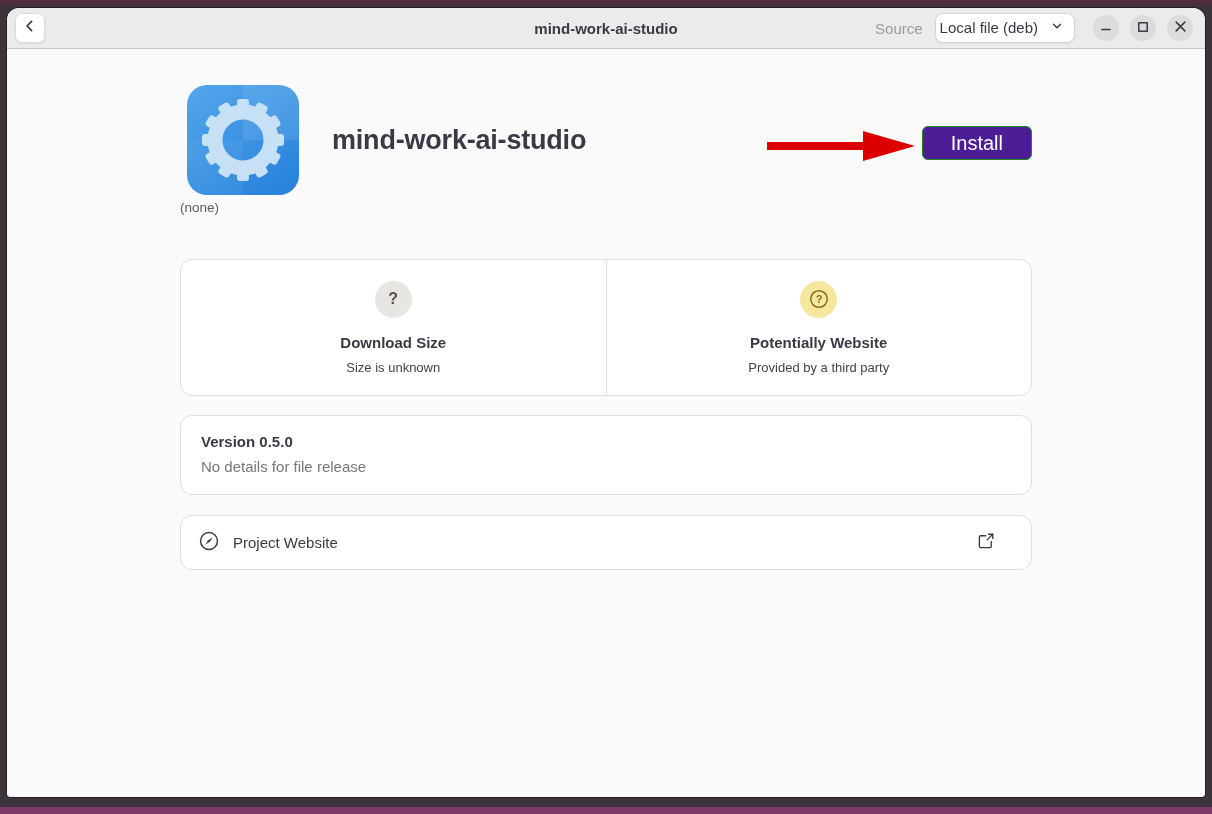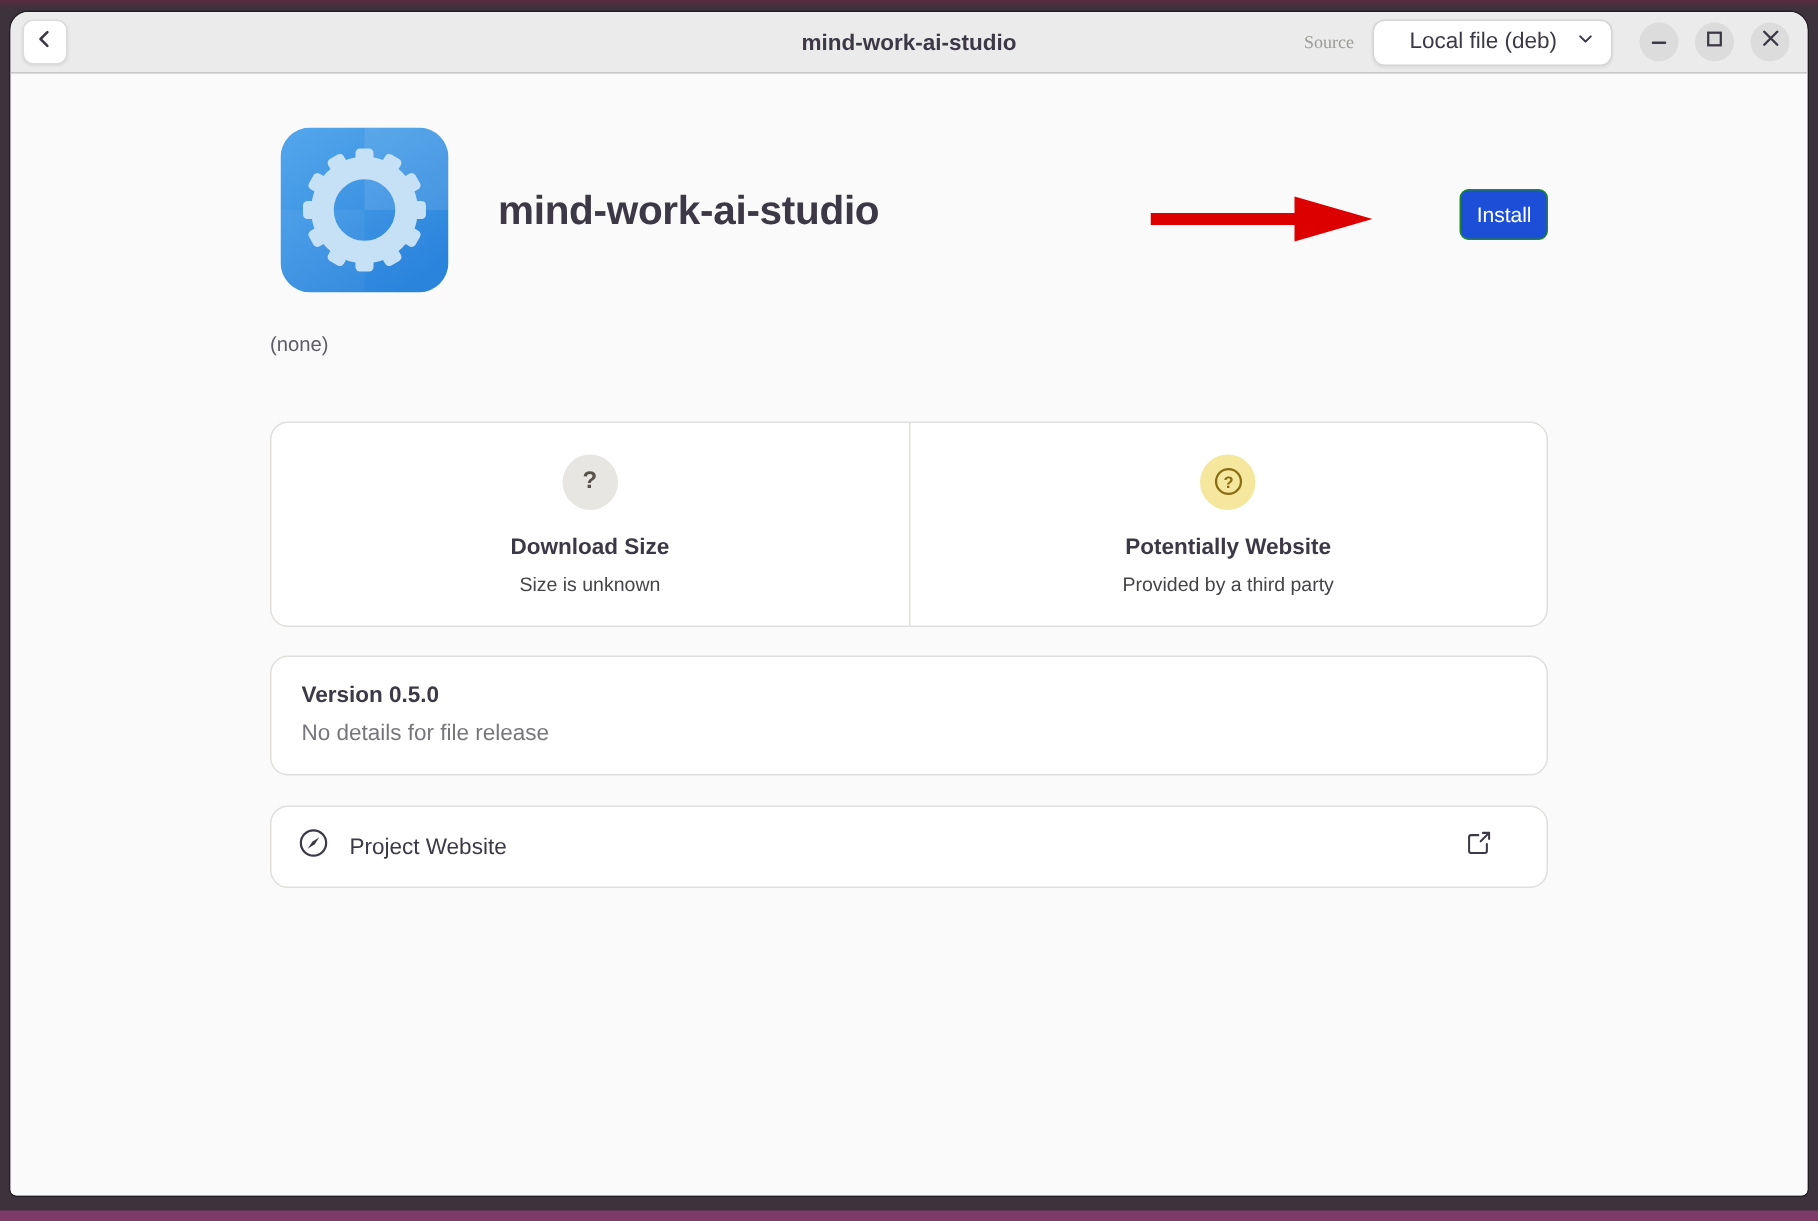--- a/index.html
+++ b/index.html
@@ -24,48 +24,48 @@
   .back-btn {
     width:30px; height:30px; background:#ffffff; border:1px solid #dcdcdc; border-radius:7px;
     display:flex; align-items:center; justify-content:center; cursor:pointer;
     box-shadow:0 1px 2px rgba(0,0,0,.08);
   }
   .hb-title {
     position:absolute; left:50%; transform:translateX(-50%);
     font-weight:700; font-size:15px; color:#3d3846; white-space:nowrap;
   }
   .hb-right { margin-left:auto; display:flex; align-items:center; gap:12px; }
-  .source-label { color:#9a9996; font-size:12px;font-family:Liberation Serif, serif; }
+  .source-label { color:#9a9996; font-size:15px; }
   .source-dropdown {
     background:#ffffff; border:1px solid #d5d5d5; border-radius:8px;
-    padding:5px 10px 6px 24px; display:flex; align-items:center; gap:12px;
+    padding:5px 10px 6px 4px; display:flex; align-items:center; gap:12px;
     font-size:15px; color:#3d3846; cursor:pointer; box-shadow:0 1px 2px rgba(0,0,0,.06);
   }
   .win-controls { display:flex; align-items:center; gap:11px; margin-left:6px; }
   .win-btn {
     width:26px; height:26px; border-radius:50%; background:#dcdcdc;
     display:flex; align-items:center; justify-content:center; cursor:pointer;
   }
   
   .content { flex:1; background:#fafafa; overflow:hidden; padding-top:36px; }
   .column { width:852px; margin:0 auto; position:relative; }
 
   .app-header { position:relative; height:110px; display:flex; align-items:center; }
   .app-icon { width:112px; height:110px; margin-left:7px; flex:0 0 auto; }
   .app-title { font-size:27px; font-weight:700; color:#3d3846; margin-left:33px; letter-spacing:-0.2px; }
   .install-btn {
-    position:absolute; right:0; top:41px; height:34px; padding:0 10px;
-    background:#1d4ed8; border:1px solid #1d8a24; border-radius:6px;
-    color:#ffffff; font-size:14px; font-family:inherit; cursor:pointer;
+    position:absolute; right:0; top:41px; height:34px; padding:0 28px;
+    background:#4c1d95; border:1px solid #1d8a24; border-radius:6px;
+    color:#ffffff; font-size:20px; font-family:inherit; cursor:pointer;
     display:flex; align-items:center;
   }
   .red-arrow { position:absolute; right:115px; top:43px; width:150px; height:36px; pointer-events:none; }
 
   .display-name { margin-top:38px; font-size:17px; font-weight:700; color:#3d3846; }
-  .developer { margin-top:27px; font-size:13.5px; color:#5e5c64; }
+  .developer { margin-top:5px; font-size:13.5px; color:#5e5c64; }
 
   .tiles-card {
     margin-top:44px; background:#ffffff; border:1px solid #e0dfdd; border-radius:12px;
     height:137px; display:flex; overflow:hidden;
   }
   .tile { flex:1; display:flex; flex-direction:column; align-items:center; justify-content:center; cursor:default; }
   .tile:first-child { border-right:1px solid #e0dfdd; }
   .tile-icon {
     width:37px; height:37px; border-radius:50%;
     display:flex; align-items:center; justify-content:center; margin-bottom:16px;

